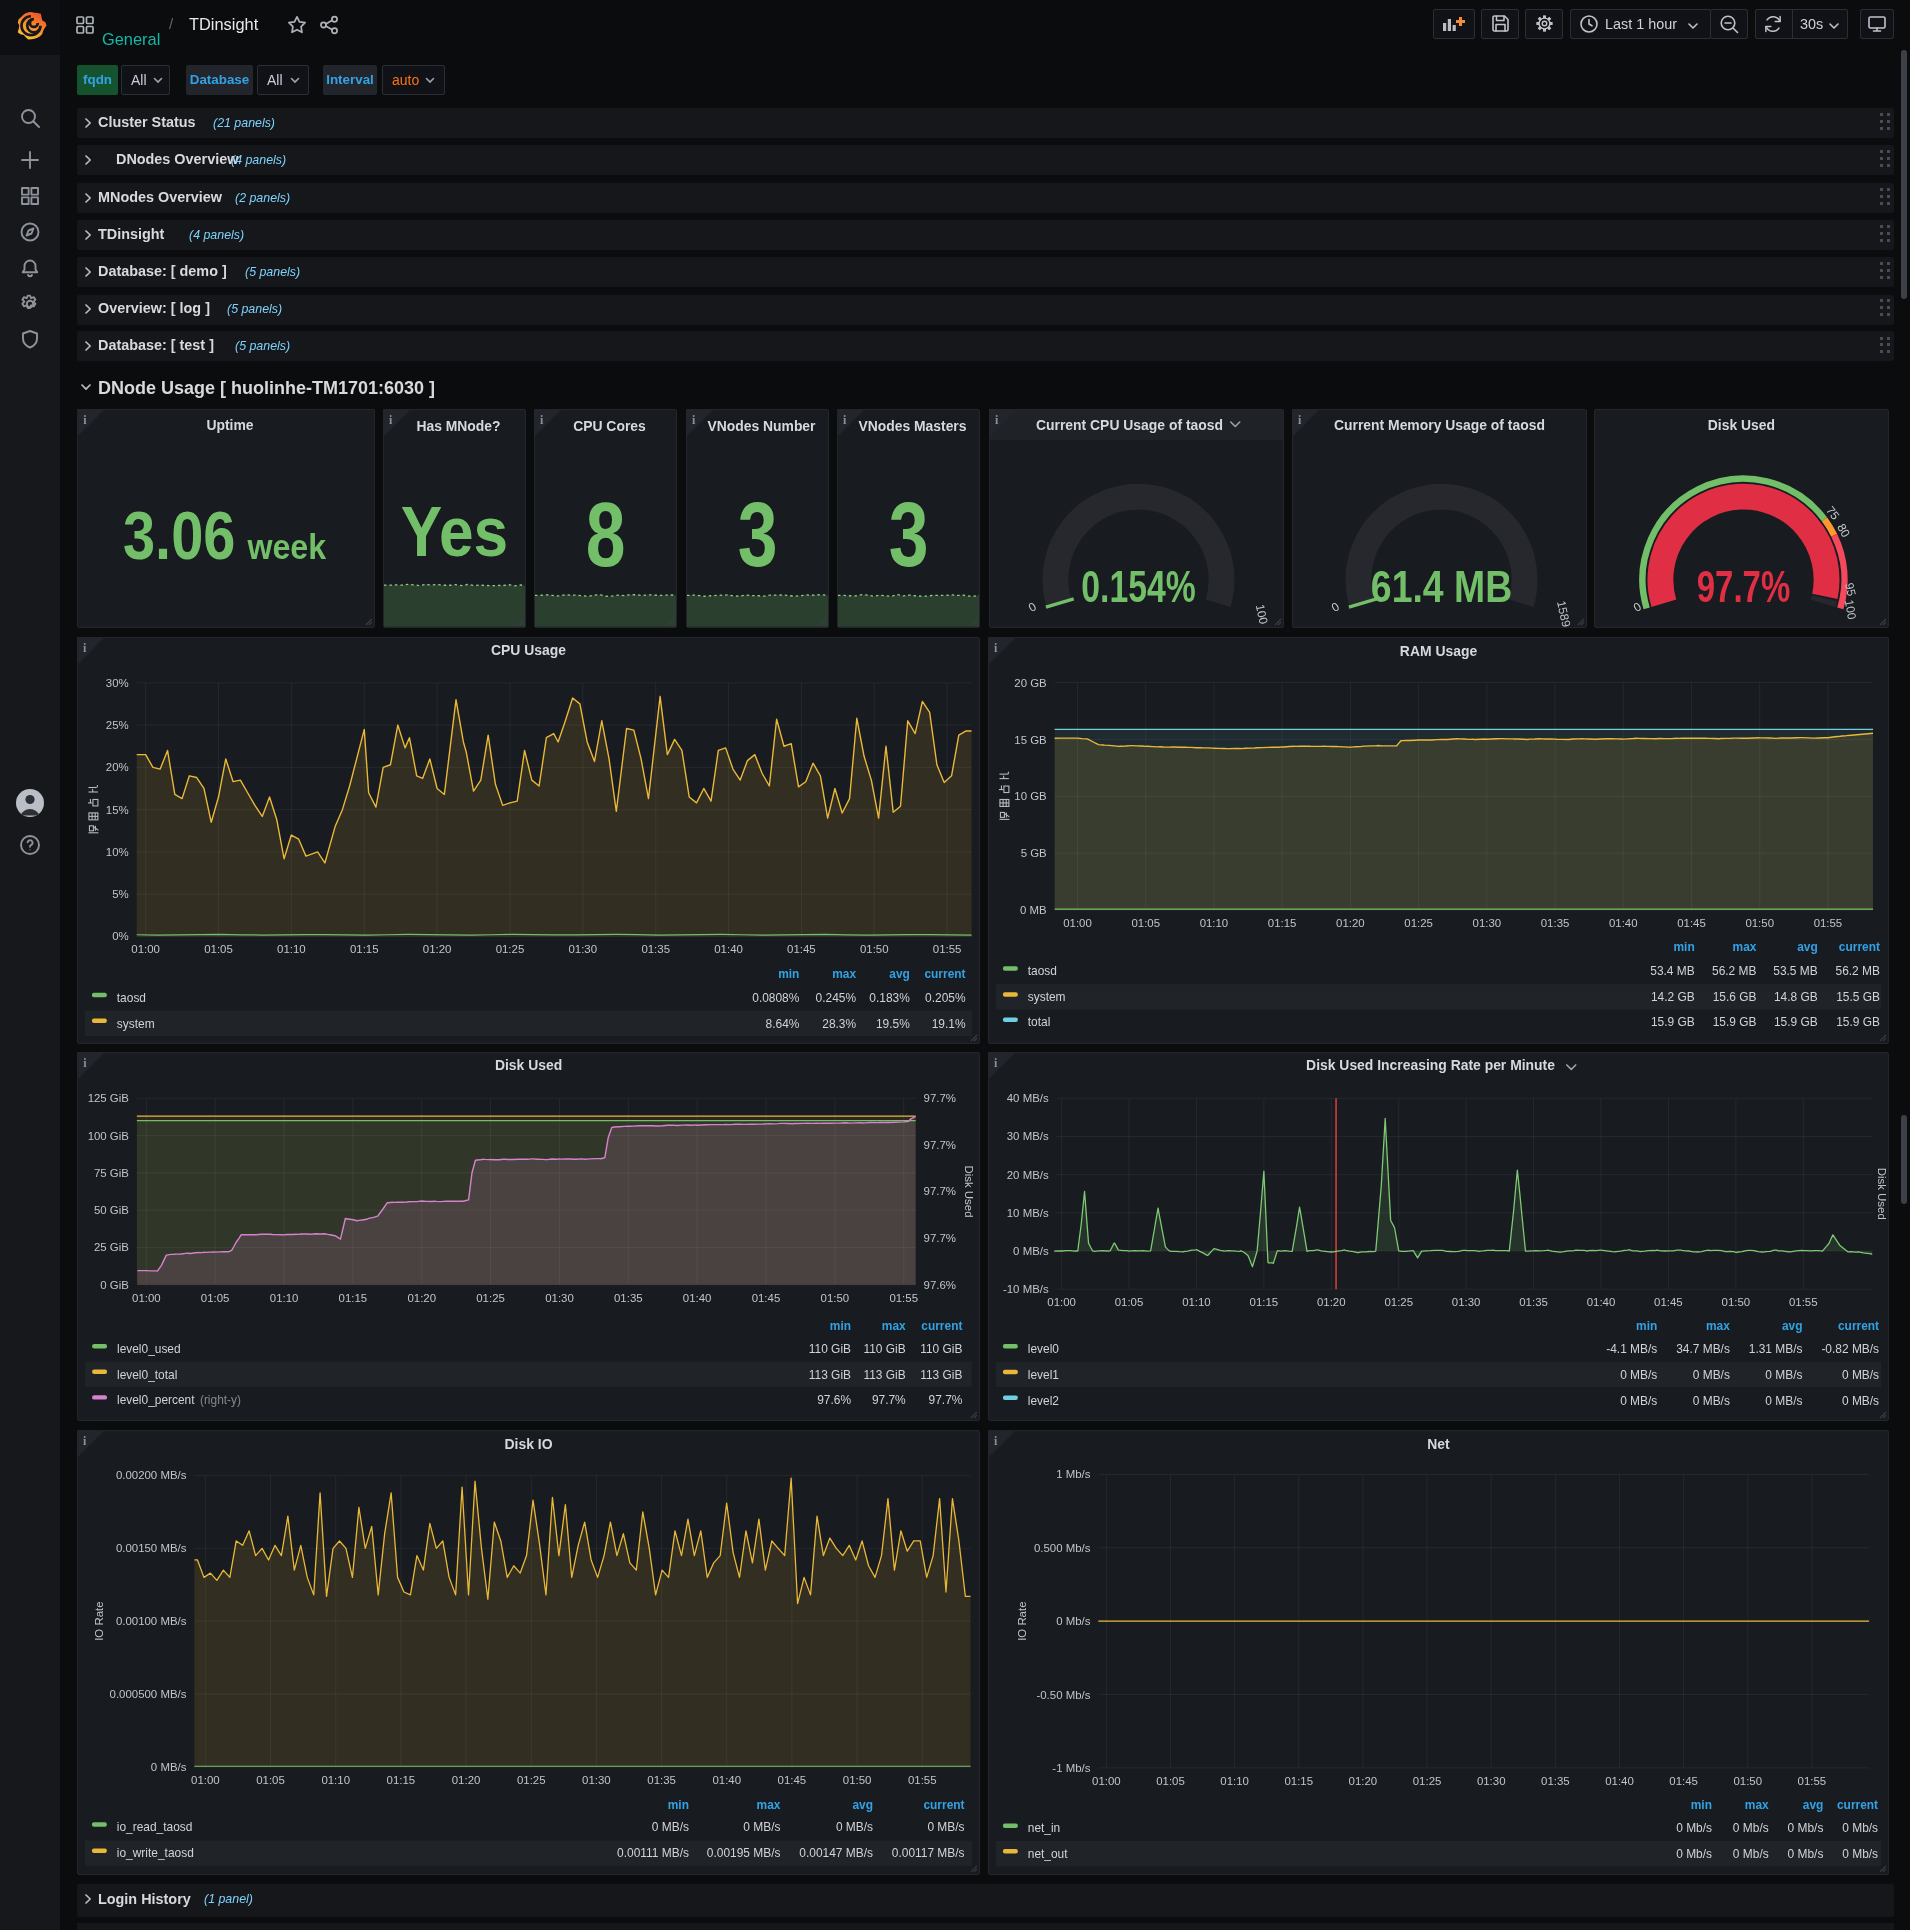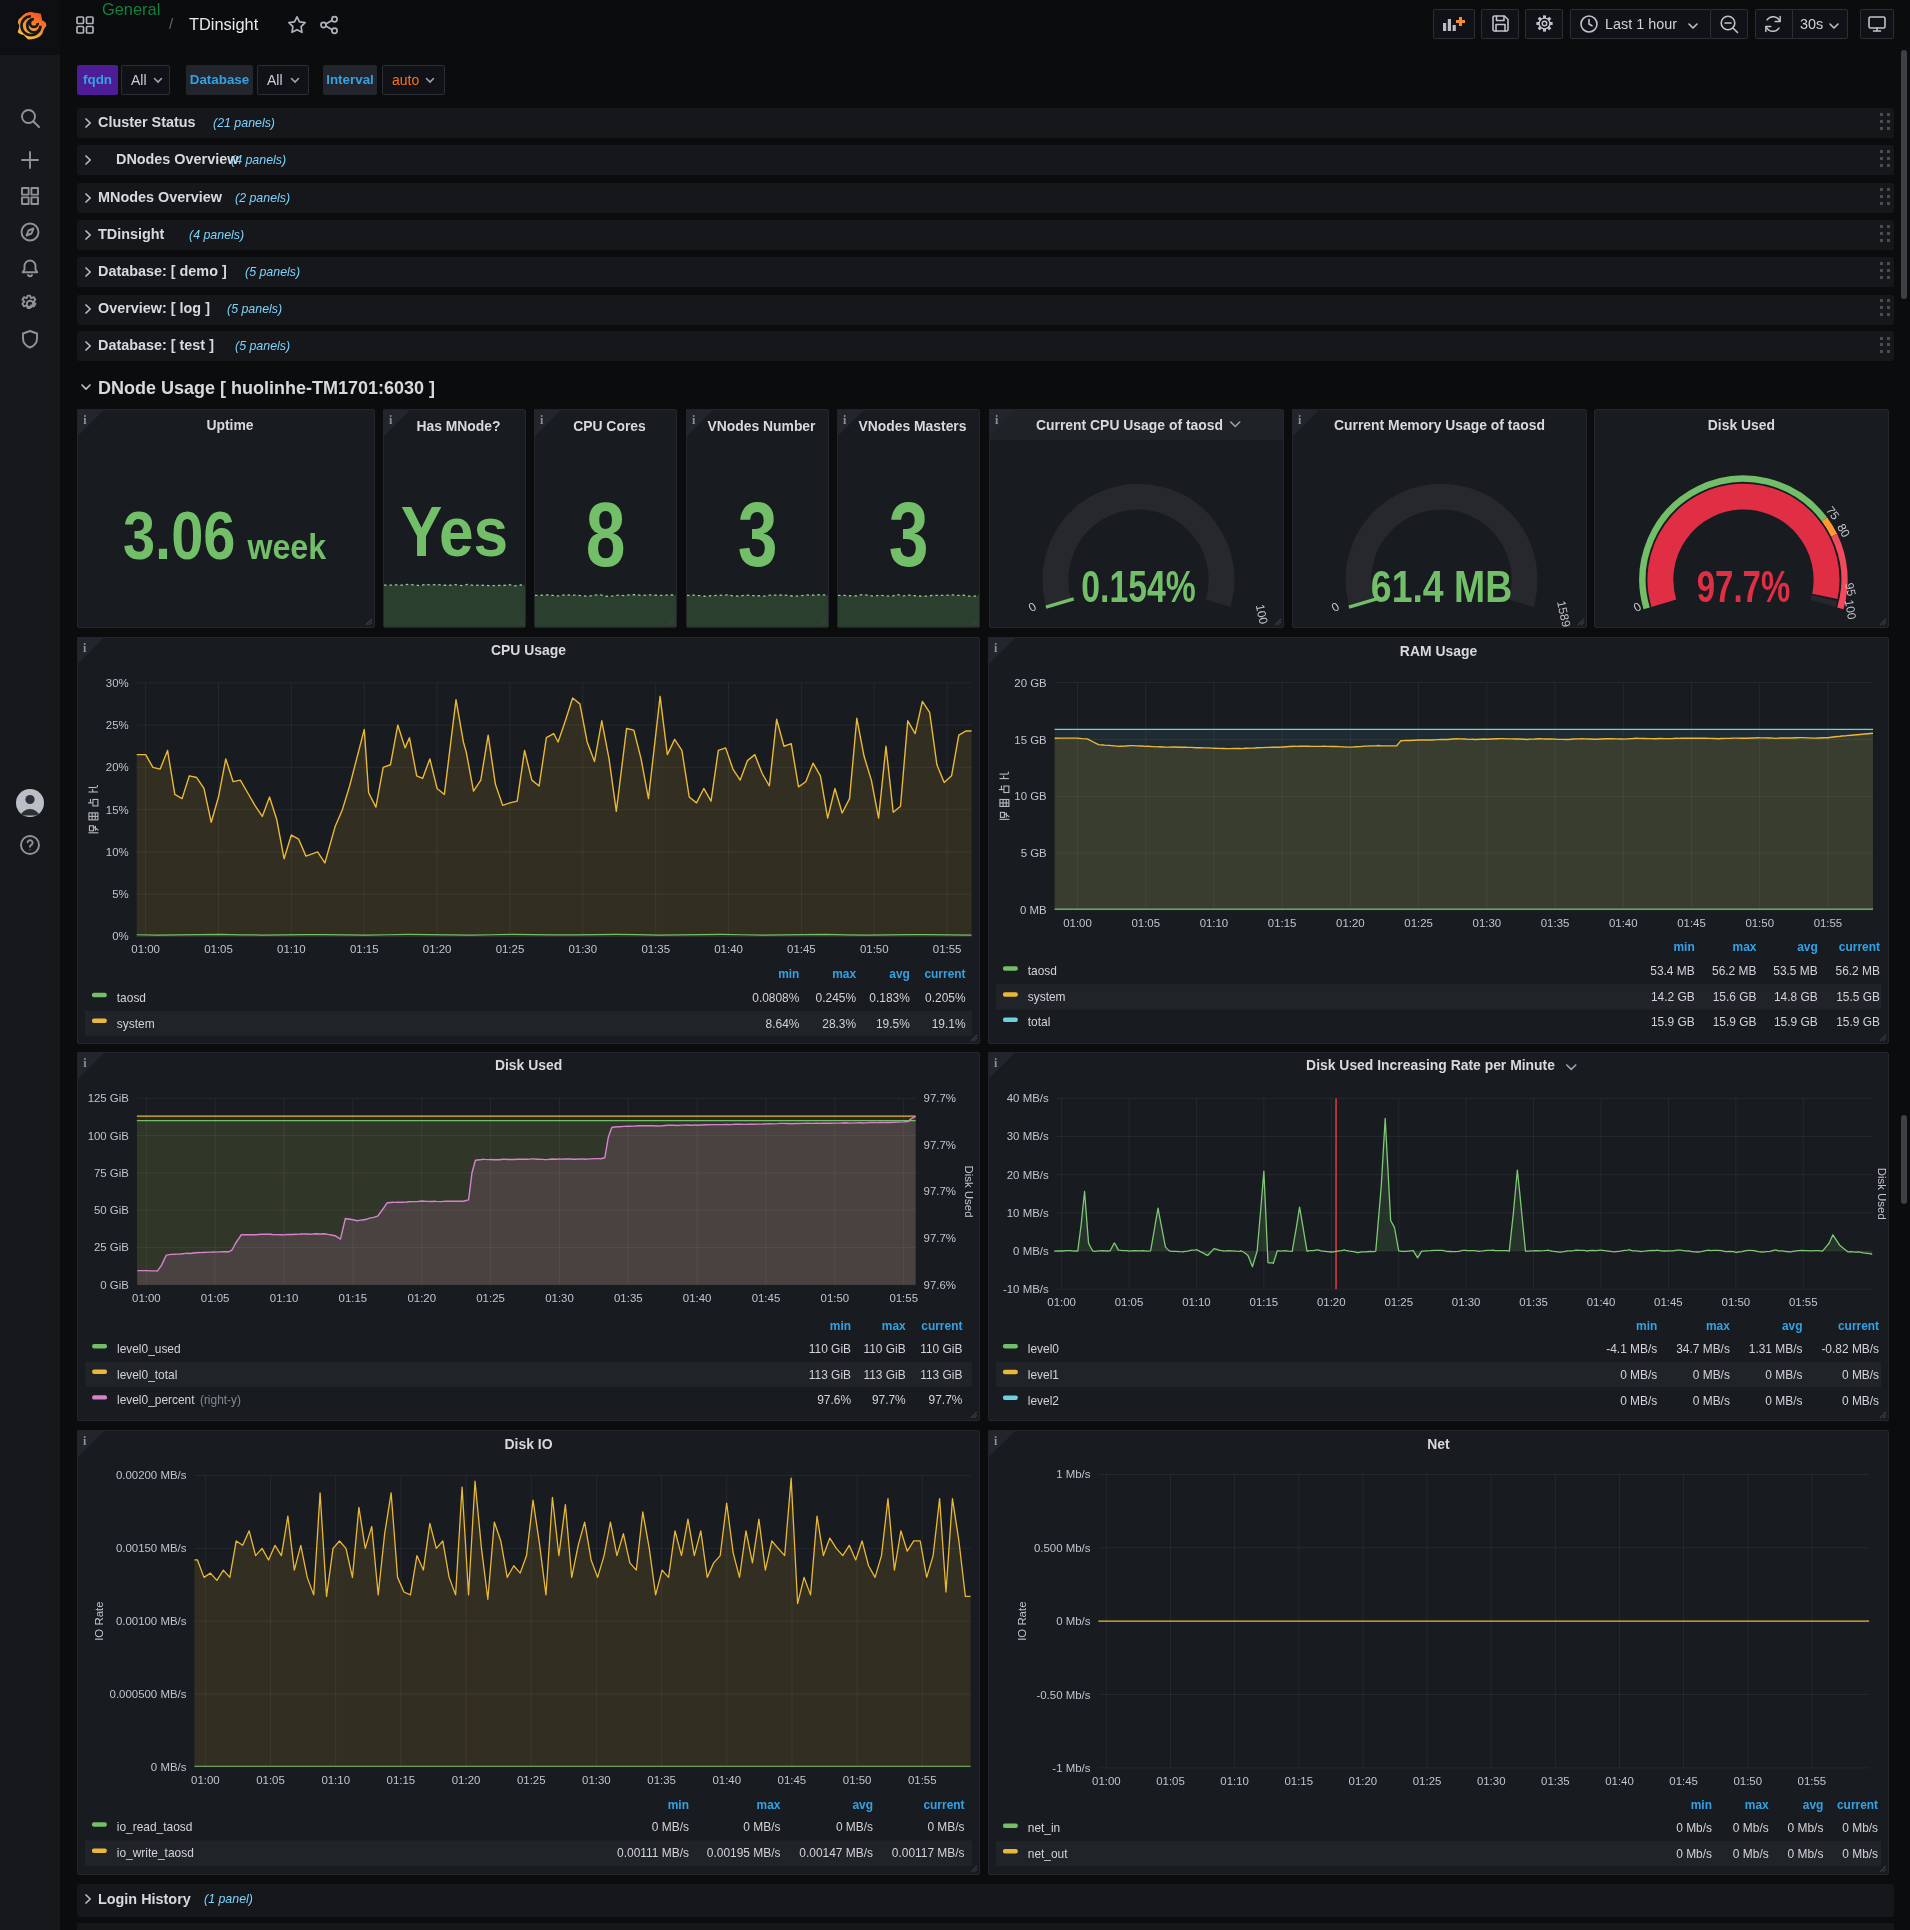--- a/index.html
+++ b/index.html
@@ -68,21 +68,21 @@
       <circle cx="12" cy="12" r="9" stroke="#8e939b" stroke-width="1.9" fill="none" stroke-linecap="round" stroke-linejoin="round"></circle>
       <path d="M9.6 9.3 a2.5 2.5 0 1 1 3.4 2.7 c-0.8 0.35 -1 0.8 -1 1.7" stroke="#8e939b" stroke-width="1.9" fill="none" stroke-linecap="round" stroke-linejoin="round"></path>
       <circle cx="12" cy="16.8" r="0.6" fill="#8e939b" stroke="none"></circle>
     </svg>
 <svg class="abs" style="left:76px;top:16px" width="18" height="18" viewBox="0 0 18 18">
       <rect x="1" y="1" width="6.5" height="6.5" rx="1" stroke="#aeb2b9" stroke-width="1.7" fill="none" stroke-linecap="round" stroke-linejoin="round"></rect>
       <rect x="10.5" y="1" width="6.5" height="6.5" rx="1" stroke="#aeb2b9" stroke-width="1.7" fill="none" stroke-linecap="round" stroke-linejoin="round"></rect>
       <rect x="1" y="10.5" width="6.5" height="6.5" rx="1" stroke="#aeb2b9" stroke-width="1.7" fill="none" stroke-linecap="round" stroke-linejoin="round"></rect>
       <rect x="10.5" y="10.5" width="6.5" height="6.5" rx="1" stroke="#aeb2b9" stroke-width="1.7" fill="none" stroke-linecap="round" stroke-linejoin="round"></rect>
     </svg>
-<div class="abs" style="left:102px;top:0;font-size:16.4px;color:#15803d">General</div>
+<div class="abs" style="left:102px;top:30px;font-size:16.4px;color:#14b8a6">General</div>
 <div class="abs" style="left:169px;top:15px;font-size:15px;color:#63666d">/</div>
 <div class="abs" style="left:189px;top:15px;font-size:16.4px;color:#e8e9ec">TDinsight</div>
 <svg class="abs" style="left:287px;top:15px" width="20" height="20" viewBox="0 0 20 20">
       <path d="M10 1.8 l2.5 5.1 5.6 0.8 -4 4 0.9 5.6 -5 -2.6 -5 2.6 0.9 -5.6 -4 -4 5.6 -0.8 Z" stroke="#aeb2b9" stroke-width="1.7" fill="none" stroke-linecap="round" stroke-linejoin="round"></path>
     </svg>
 <svg class="abs" style="left:319px;top:15px" width="20" height="20" viewBox="0 0 20 20">
       <circle cx="15.5" cy="4.2" r="2.6" stroke="#aeb2b9" stroke-width="1.7" fill="none" stroke-linecap="round" stroke-linejoin="round"></circle>
       <circle cx="15.5" cy="15.8" r="2.6" stroke="#aeb2b9" stroke-width="1.7" fill="none" stroke-linecap="round" stroke-linejoin="round"></circle>
       <circle cx="4.5" cy="10" r="2.6" stroke="#aeb2b9" stroke-width="1.7" fill="none" stroke-linecap="round" stroke-linejoin="round"></circle>
       <line x1="6.9" y1="8.9" x2="13.2" y2="5.3" stroke="#aeb2b9" stroke-width="1.7" fill="none" stroke-linecap="round" stroke-linejoin="round"></line>
@@ -138,21 +138,21 @@
 <div class="abs" style="left:1800px;top:16px;font-size:14.4px;color:#d0d2d7">30s</div>
 <svg class="abs" style="left:1827px;top:19px" width="14" height="14" viewBox="0 0 14 14">
       <path d="M3 5 l4 4 4 -4" stroke="#c0c3c9" stroke-width="1.6" fill="none" stroke-linecap="round" stroke-linejoin="round"></path>
     </svg>
 <div class="tbbtn" style="left:1860px;top:9px;width:34px"></div>
 <svg class="abs" style="left:1867px;top:14px" width="20" height="20" viewBox="0 0 20 20">
       <rect x="2" y="3" width="16" height="11" rx="1.5" stroke="#c0c3c9" stroke-width="1.6" fill="none" stroke-linecap="round" stroke-linejoin="round"></rect>
       <line x1="10" y1="14" x2="10" y2="16.5" stroke="#c0c3c9" stroke-width="1.6" fill="none" stroke-linecap="round" stroke-linejoin="round"></line>
       <line x1="6.5" y1="17" x2="13.5" y2="17" stroke="#c0c3c9" stroke-width="1.6" fill="none" stroke-linecap="round" stroke-linejoin="round"></line>
     </svg>
-<div class="abs" style="left:77px;top:65px;width:41px;height:30px;background:#4c1d95;border-radius:2px;text-align:center;line-height:30px;font-size:13.4px;font-weight:bold;color:#33a2e5">fqdn</div>
+<div class="abs" style="left:77px;top:65px;width:41px;height:30px;background:#14532d;border-radius:2px;text-align:center;line-height:30px;font-size:13.4px;font-weight:bold;color:#33a2e5">fqdn</div>
 <div class="abs" style="left:121px;top:65px;width:49px;height:30px;background:#111217;border:1px solid #2b2f34;border-radius:2px;line-height:28px;font-size:14px;color:#ccccdc;padding-left:9px">All</div>
 <svg class="abs" style="left:151px;top:73px" width="14" height="14" viewBox="0 0 14 14">
       <path d="M3.5 5.5 l3.5 3.5 3.5 -3.5" stroke="#9fa3ab" stroke-width="1.6" fill="none" stroke-linecap="round"></path>
     </svg>
 <div class="abs" style="left:186px;top:65px;width:67px;height:30px;background:#22252b;border-radius:2px;text-align:center;line-height:30px;font-size:13.4px;font-weight:bold;color:#33a2e5">Database</div>
 <div class="abs" style="left:257px;top:65px;width:52px;height:30px;background:#111217;border:1px solid #2b2f34;border-radius:2px;line-height:28px;font-size:14px;color:#ccccdc;padding-left:9px">All</div>
 <svg class="abs" style="left:288px;top:73px" width="14" height="14" viewBox="0 0 14 14">
       <path d="M3.5 5.5 l3.5 3.5 3.5 -3.5" stroke="#9fa3ab" stroke-width="1.6" fill="none" stroke-linecap="round"></path>
     </svg>
 <div class="abs" style="left:323px;top:65px;width:54px;height:30px;background:#22252b;border-radius:2px;text-align:center;line-height:30px;font-size:13.4px;font-weight:bold;color:#33a2e5">Interval</div>

